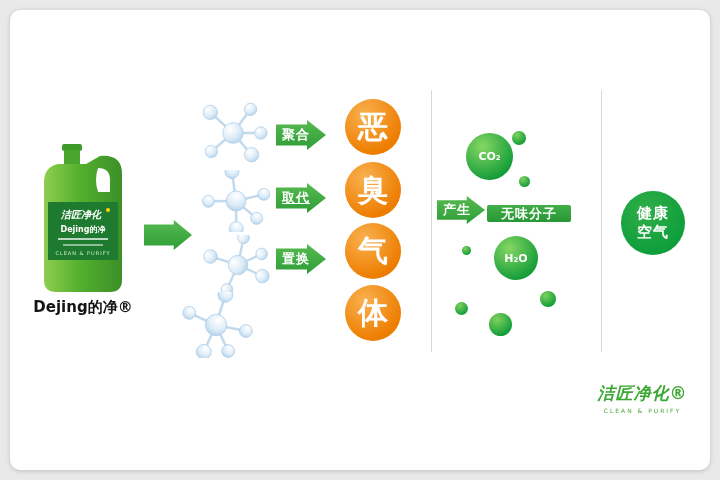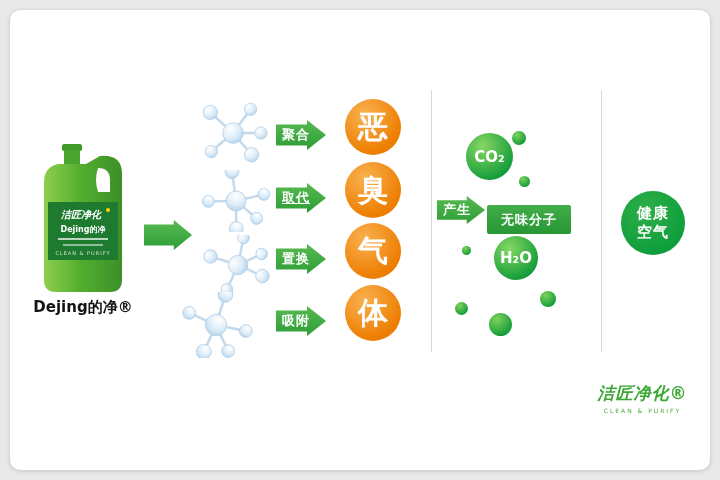--- a/index.html
+++ b/index.html
@@ -26,21 +26,21 @@
   }
   .odor-circle {
     border-radius:50%;
     background:radial-gradient(circle at 35% 28%, #f9b150, #ed7d00 72%);
     color:#fff; display:flex; align-items:center; justify-content:center;
     font-size:30px; font-weight:bold;
   }
   .sphere {
     border-radius:50%;
     background:radial-gradient(circle at 35% 28%, #86d763, #0f9a37 78%);
-    color:#fff; font-weight:bold; font-size:15px;
+    color:#fff; font-weight:bold; font-size:11px;
     display:flex; align-items:center; justify-content:center;
   }
   .dot {
     border-radius:50%;
     background:radial-gradient(circle at 35% 28%, #7ed25c, #0f9a37 78%);
   }
   .box-label {
     background:linear-gradient(180deg,#42ae49,#279634);
     color:#fff; font-weight:bold; font-size:13px; letter-spacing:1px;
     display:flex; align-items:center; justify-content:center;
@@ -130,36 +130,35 @@
   <svg class="abs" style="left:193px; top:225px;" width="70" height="60" viewBox="0 0 70 62">
       <use href="#mol" transform="rotate(-25 35 31)"></use>
     </svg>
   <svg class="abs" style="left:168px; top:282px;" width="76" height="66" viewBox="0 0 70 62">
       <use href="#mol" transform="rotate(65 35 31)"></use>
     </svg>
 
   <div class="abs arrow" style="left:266px; top:102px; width:50px; height:30px;">聚合</div>
   <div class="abs arrow" style="left:266px; top:165px; width:50px; height:30px;text-decoration:underline;">取代</div>
   <div class="abs arrow" style="left:266px; top:226px; width:50px; height:30px;">置换</div>
-  <div class="abs arrow" style="left:266px; top:288px; width:50px; height:30px;">吸附</div>
 
   <div class="abs odor-circle" style="left:335px; top:89px; width:56px; height:56px;">恶</div>
   <div class="abs odor-circle" style="left:335px; top:152px; width:56px; height:56px;">臭</div>
   <div class="abs odor-circle" style="left:335px; top:213px; width:56px; height:56px;">气</div>
   <div class="abs odor-circle" style="left:335px; top:275px; width:56px; height:56px;">体</div>
 
   <div class="abs divider" style="left:421px; top:80px; height:262px;"></div>
   <div class="abs divider" style="left:591px; top:80px; height:262px;"></div>
 
   <div class="abs sphere" style="left:456px; top:123px; width:47px; height:47px;">CO₂</div>
   <div class="abs dot" style="left:502px; top:121px; width:14px; height:14px;"></div>
   <div class="abs dot" style="left:509px; top:166px; width:11px; height:11px;"></div>
 
   <div class="abs arrow" style="left:427px; top:178px; width:48px; height:28px;">产生</div>
-  <div class="abs box-label" style="left:477px; top:195px; width:84px; height:29px;">无味分子</div>
+  <div class="abs box-label" style="left:477px; top:195px; width:84px; height:17px;">无味分子</div>
 
   <div class="abs sphere" style="left:484px; top:226px; width:44px; height:44px;">H₂O</div>
   <div class="abs dot" style="left:452px; top:236px; width:9px; height:9px;"></div>
   <div class="abs dot" style="left:445px; top:292px; width:13px; height:13px;"></div>
   <div class="abs dot" style="left:479px; top:303px; width:23px; height:23px;"></div>
   <div class="abs dot" style="left:530px; top:281px; width:16px; height:16px;"></div>
 
   <div class="abs result-circle" style="left:611px; top:181px; width:64px; height:64px;">
     <span>健康</span>
     <span>空气</span>

